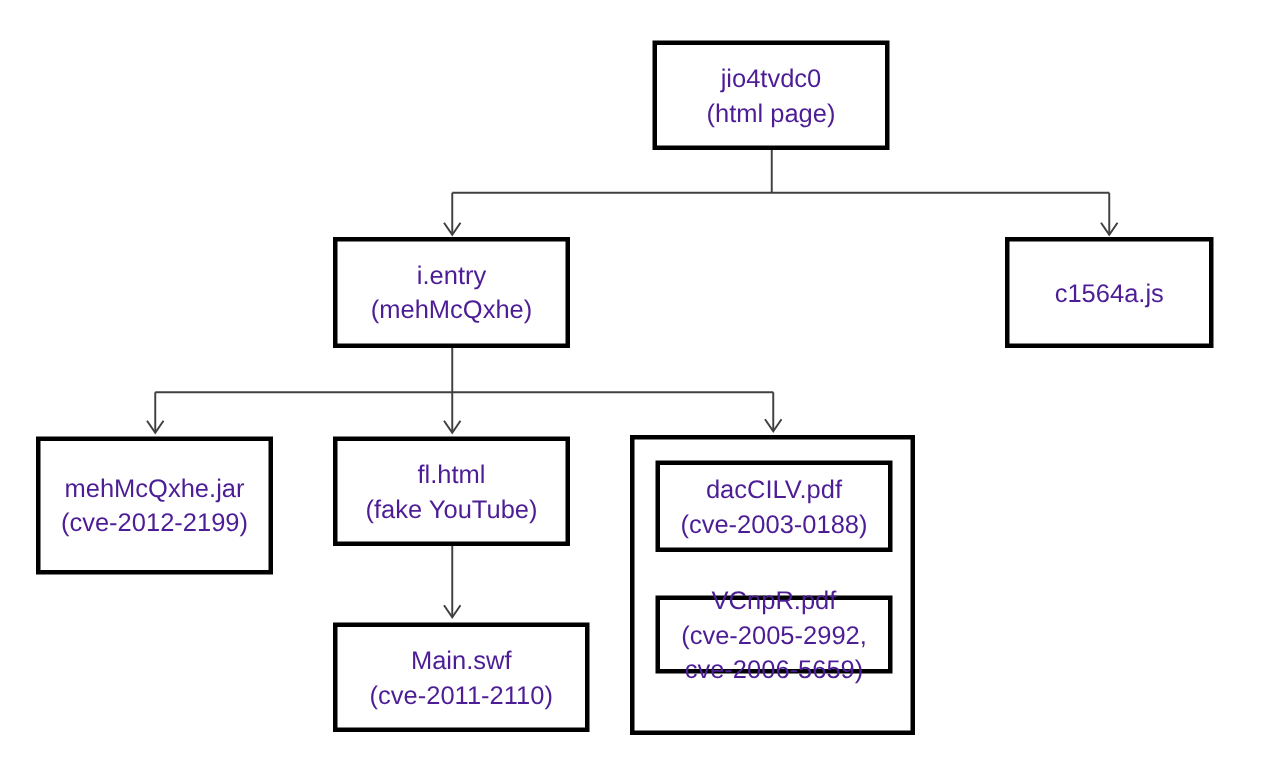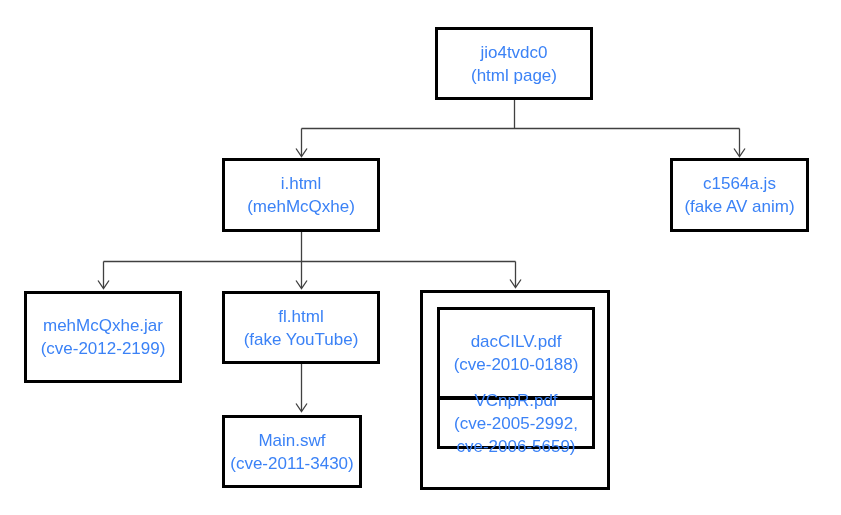--- a/index.html
+++ b/index.html
@@ -20,21 +20,21 @@
   }
   .node {
     position: absolute;
     background: #ffffff;
     border: 3px solid #000000;
     display: flex;
     flex-direction: column;
     align-items: center;
     justify-content: center;
     text-align: center;
-    color: #3b82f6;
+    color: #4c1d95;
     font-size: 17px;
     line-height: 23px;
   }
   .group-box {
     position: absolute;
     background: #ffffff;
     border: 3px solid #000000;
   }
   .node .line { white-space: nowrap; }
 </style>
@@ -66,50 +66,49 @@
       <polyline points="296,403.5 301.5,411.5 307,403.5"></polyline>
     </g>
   </svg>
 
   <div class="node" style="left:435px; top:27px; width:158px; height:73px">
     <div class="line">jio4tvdc0</div>
     <div class="line">(html page)</div>
   </div>
 
   <div class="node" style="left:222px; top:158px; width:158px; height:74px">
-    <div class="line">i.html</div>
+    <div class="line">i.entry</div>
     <div class="line">(mehMcQxhe)</div>
   </div>
 
   <div class="node" style="left:670px; top:158px; width:139px; height:74px">
     <div class="line">c1564a.js</div>
-    <div class="line">(fake AV anim)</div>
   </div>
 
   <div class="node" style="left:24px; top:291px; width:158px; height:92px">
     <div class="line">mehMcQxhe.jar</div>
     <div class="line">(cve-2012-2199)</div>
   </div>
 
   <div class="node" style="left:222px; top:291px; width:158px; height:73px">
     <div class="line">fl.html</div>
     <div class="line">(fake YouTube)</div>
   </div>
 
   <div class="group-box" style="left:420px; top:290px; width:190px; height:200px"></div>
 
-  <div class="node" style="left:437px; top:307px; width:158px; height:92px">
+  <div class="node" style="left:437px; top:307px; width:158px; height:61px">
     <div class="line">dacCILV.pdf</div>
-    <div class="line">(cve-2010-0188)</div>
+    <div class="line">(cve-2003-0188)</div>
   </div>
 
   <div class="node" style="left:437px; top:397px; width:158px; height:52px">
     <div class="line">VCnpR.pdf</div>
     <div class="line">(cve-2005-2992,</div>
     <div class="line">cve-2006-5659)</div>
   </div>
 
-  <div class="node" style="left:222px; top:415px; width:140px; height:73px">
+  <div class="node" style="left:222px; top:415px; width:171px; height:73px">
     <div class="line">Main.swf</div>
-    <div class="line">(cve-2011-3430)</div>
+    <div class="line">(cve-2011-2110)</div>
   </div>
 
 </div>
 
 </body></html>

